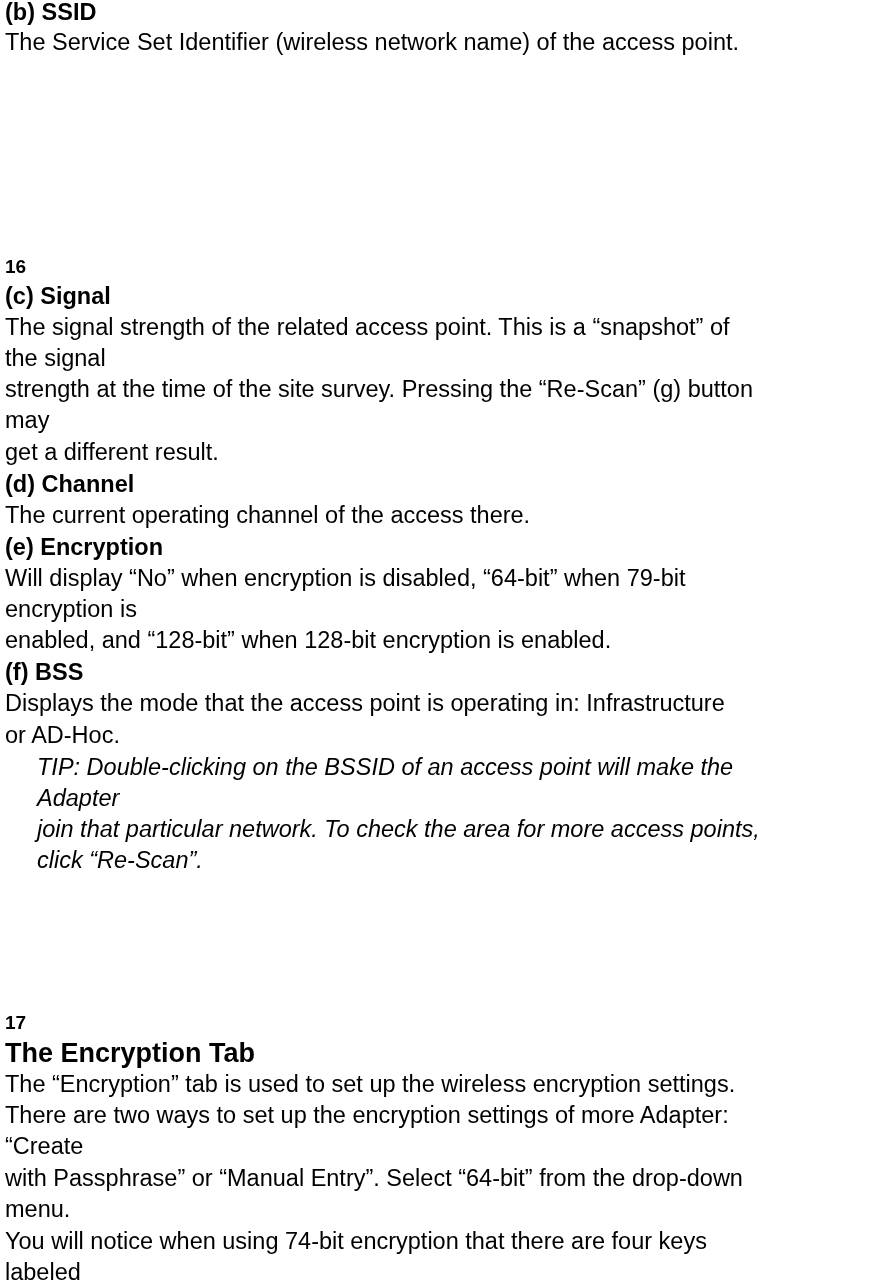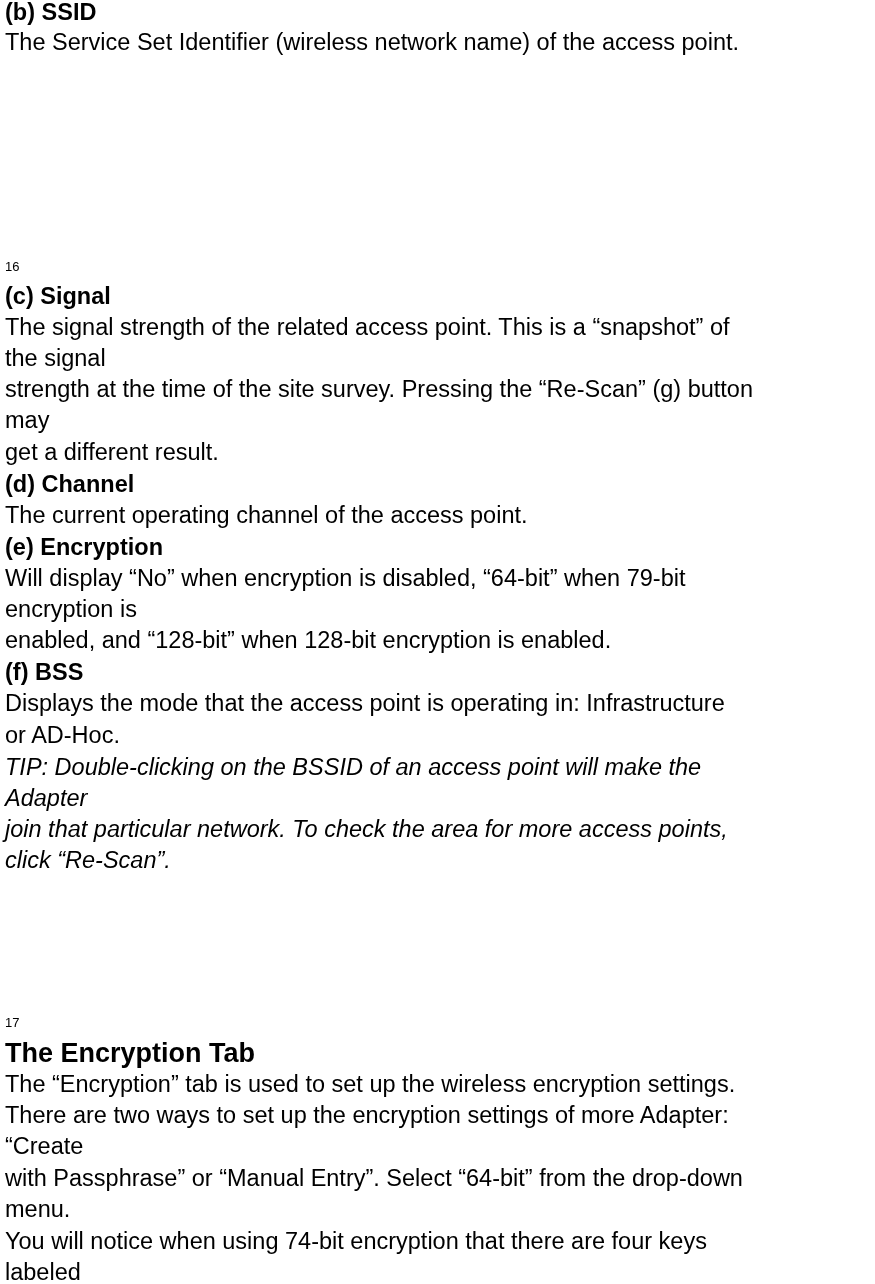--- a/index.html
+++ b/index.html
@@ -5,43 +5,43 @@
   html, body { margin: 0; padding: 0; background: #ffffff; }
   body {
     width: 875px; height: 1284px; position: relative; overflow: hidden;
     font-family: "Liberation Sans", sans-serif; color: #000000;
   }
   .ln {
     position: absolute; left: 5px; white-space: nowrap;
     font-size: 23.5px; line-height: 30px; transform-origin: left top;
   }
   .b { font-weight: bold; }
-  .i { font-style: italic; }
-  .pg { font-size: 13px; font-weight: normal; line-height: 20px; }
+  .i { font-style: italic; margin-left: 32px; }
+  .pg { font-size: 19px; font-weight: bold; line-height: 20px; }
   .h1 { font-size: 27px; font-weight: bold; line-height: 32px; }
 </style>
 </head>
 <body>
 
 <div>
 
   <div class="ln b" style="top:-3px">(b) SSID</div>
   <div class="ln" style="top:27px">The Service Set Identifier (wireless network name) of the access point.</div>
 
   <div class="ln pg" style="top:257px">16</div>
 
   <div class="ln b" style="top:281px">(c) Signal</div>
   <div class="ln" style="top:312px">The signal strength of the related access point. This is a “snapshot” of</div>
   <div class="ln" style="top:343px">the signal</div>
   <div class="ln" style="top:374px">strength at the time of the site survey. Pressing the “Re-Scan” (g) button</div>
   <div class="ln" style="top:405px">may</div>
   <div class="ln" style="top:437px">get a different result.</div>
 
   <div class="ln b" style="top:469px">(d) Channel</div>
-  <div class="ln" style="top:500px">The current operating channel of the access point.</div>
+  <div class="ln" style="top:500px">The current operating channel of the access there.</div>
 
   <div class="ln b" style="top:532px">(e) Encryption</div>
   <div class="ln" style="top:563px">Will display “No” when encryption is disabled, “64-bit” when 79-bit</div>
   <div class="ln" style="top:594px">encryption is</div>
   <div class="ln" style="top:625px">enabled, and “128-bit” when 128-bit encryption is enabled.</div>
 
   <div class="ln b" style="top:657px">(f) BSS</div>
   <div class="ln" style="top:688px">Displays the mode that the access point is operating in: Infrastructure</div>
   <div class="ln" style="top:720px">or AD-Hoc.</div>
 

